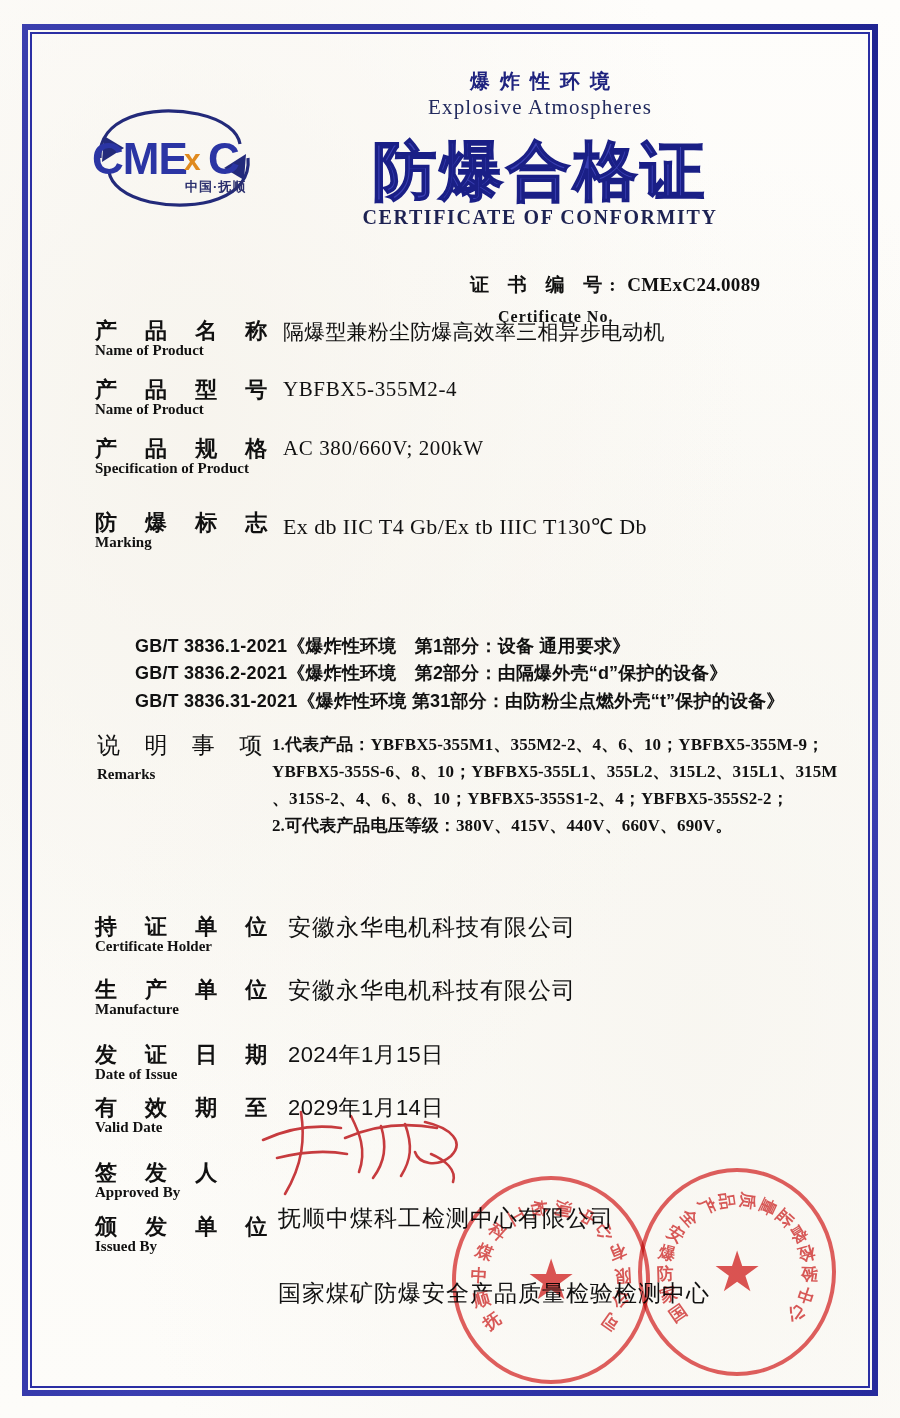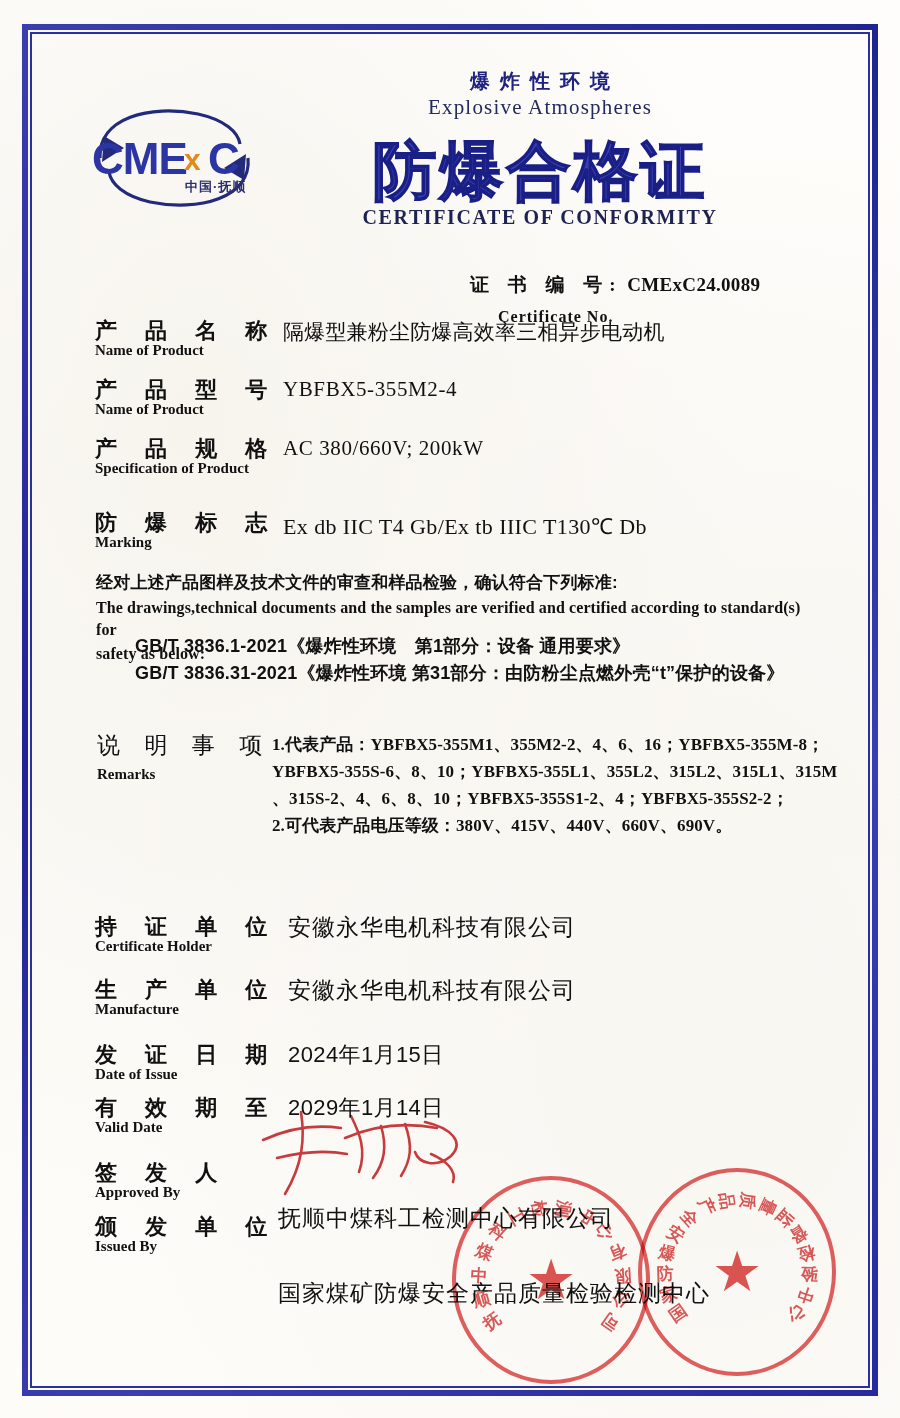--- a/index.html
+++ b/index.html
@@ -393,37 +393,33 @@
       <div class="lab-en">Specification of Product</div>
       <div class="val mono-ish">AC 380/660V; 200kW</div>
     </div>
 
     <div class="field" style="top:508px;">
       <div class="lab-cn">防 爆 标 志</div>
       <div class="lab-en">Marking</div>
       <div class="val serif">Ex db IIC T4 Gb/Ex tb IIIC T130℃ Db</div>
     </div>
 
-    <div class="statement">
-      <div class="s-cn">经对上述产品图样及技术文件的审查和样品检验，确认符合下列标准:</div>
-      <div class="s-en">The drawings,technical documents and the samples are verified and certified according to standard(s) for</div>
-      <div class="s-en">safety as below:</div>
-    </div>
 
     <div class="standards">
       <div>GB/T 3836.1-2021《爆炸性环境　第1部分：设备 通用要求》</div>
+      <div>GB/T 3836.2-2021《爆炸性环境　第2部分：由隔爆外壳“d”保护的设备》</div>
       <div>GB/T 3836.31-2021《爆炸性环境 第31部分：由防粉尘点燃外壳“t”保护的设备》</div>
     </div>
 
     <div class="remarks-lab">
       <div class="lab-cn">说 明 事 项</div>
       <div class="lab-en">Remarks</div>
     </div>
     <div class="remarks-body">
-      <div>1.代表产品：YBFBX5-355M1、355M2-2、4、6、16；YBFBX5-355M-8；</div>
+      <div>1.代表产品：YBFBX5-355M1、355M2-2、4、6、10；YBFBX5-355M-9；</div>
       <div>YBFBX5-355S-6、8、10；YBFBX5-355L1、355L2、315L2、315L1、315M</div>
       <div>、315S-2、4、6、8、10；YBFBX5-355S1-2、4；YBFBX5-355S2-2；</div>
       <div>2.可代表产品电压等级：380V、415V、440V、660V、690V。</div>
     </div>
 
     <div class="field bottom" style="top:912px;">
       <div class="lab-cn">持 证 单 位</div>
       <div class="lab-en">Certificate Holder</div>
       <div class="val">安徽永华电机科技有限公司</div>
     </div>

